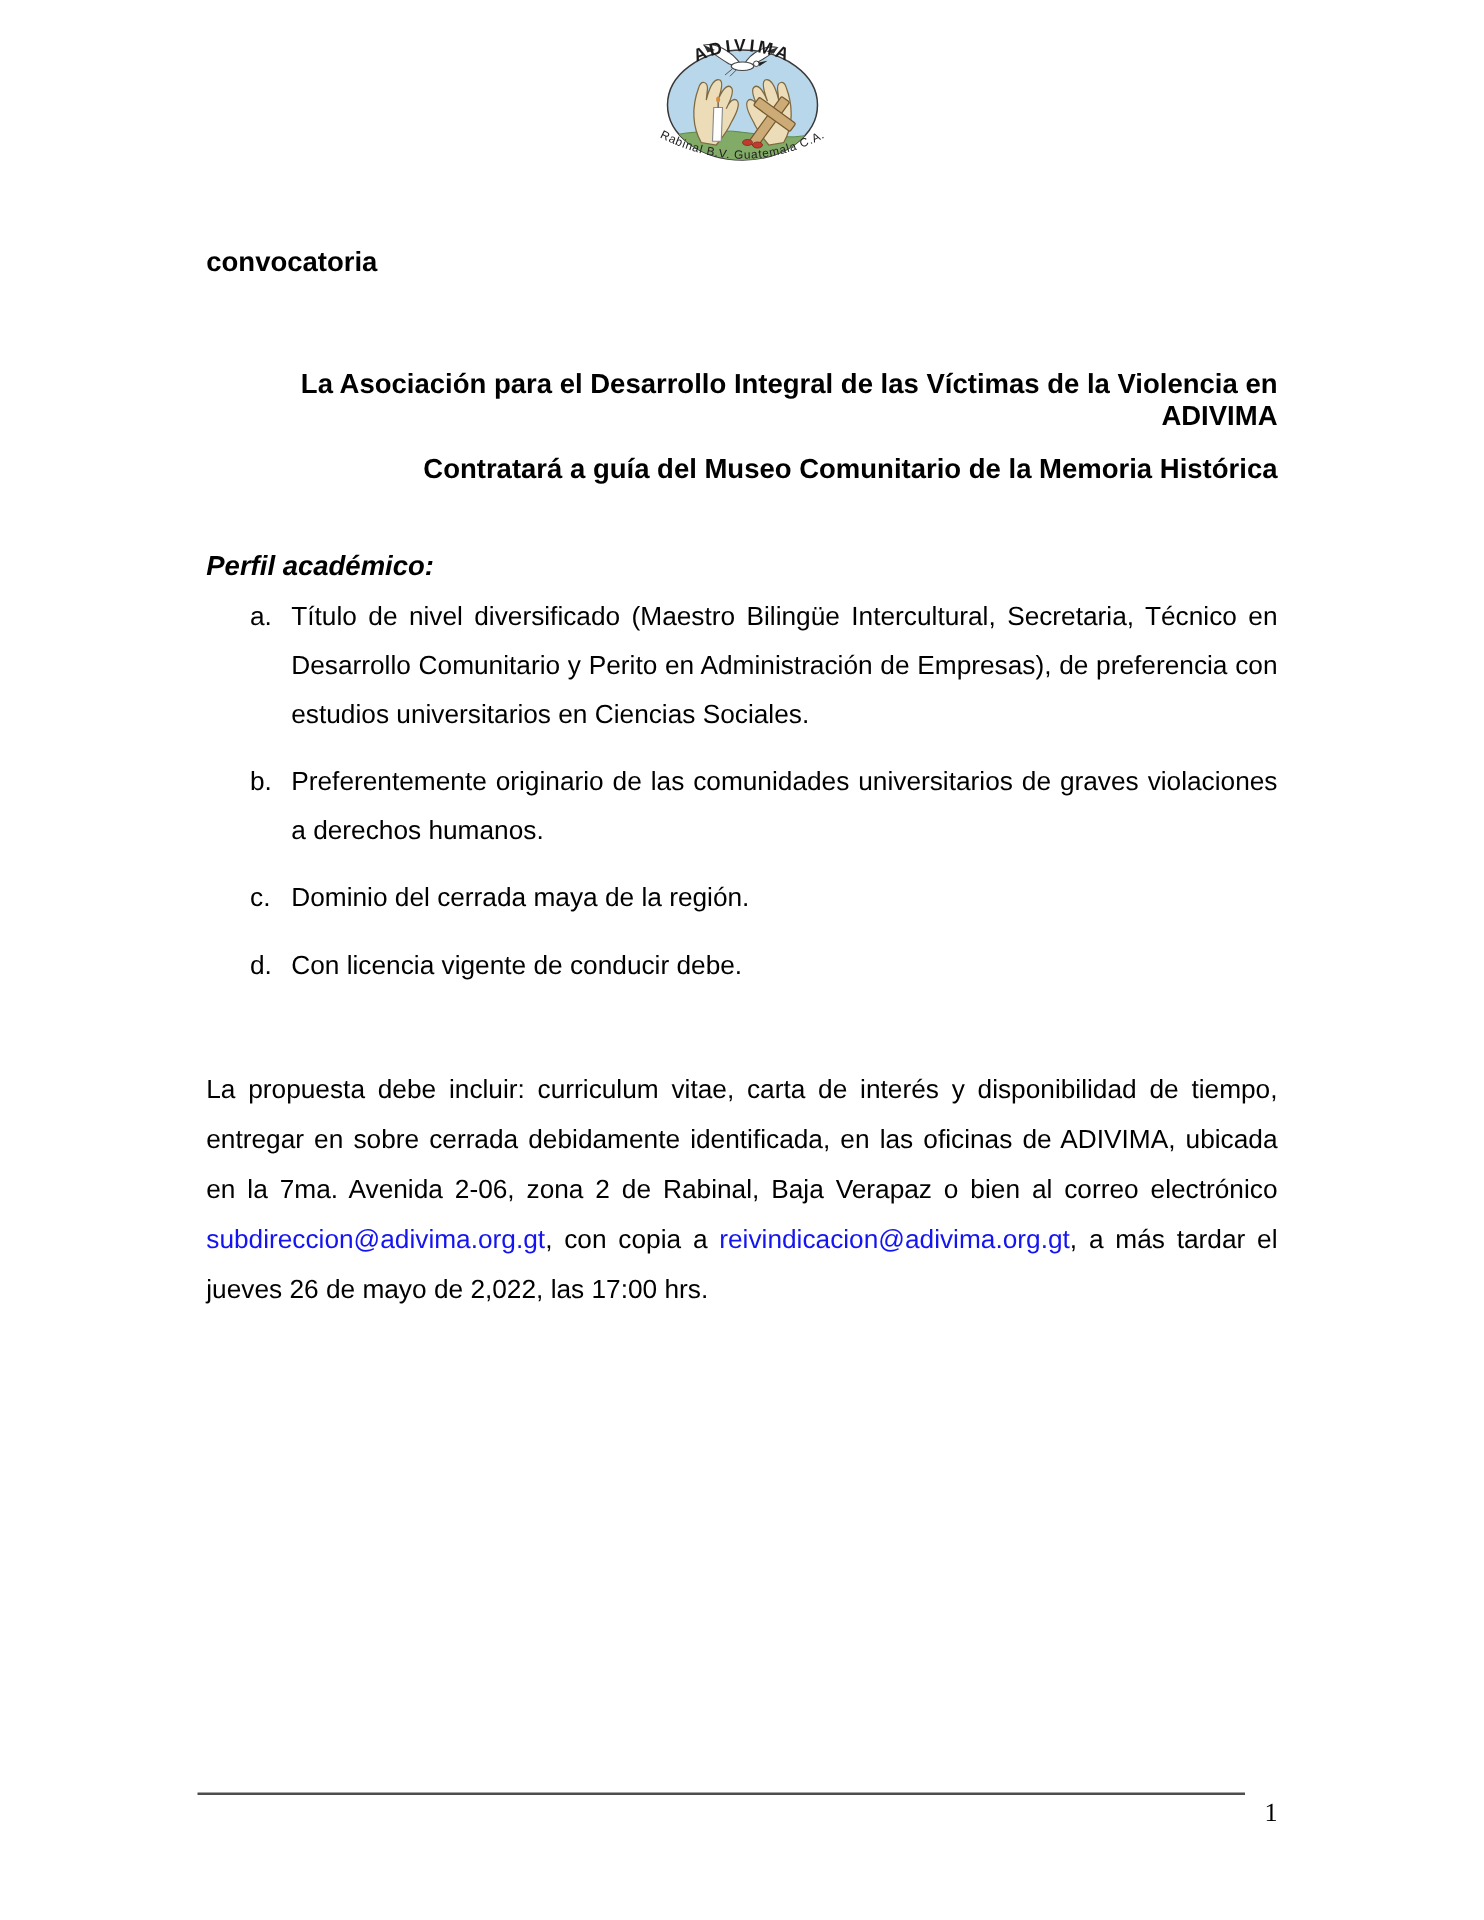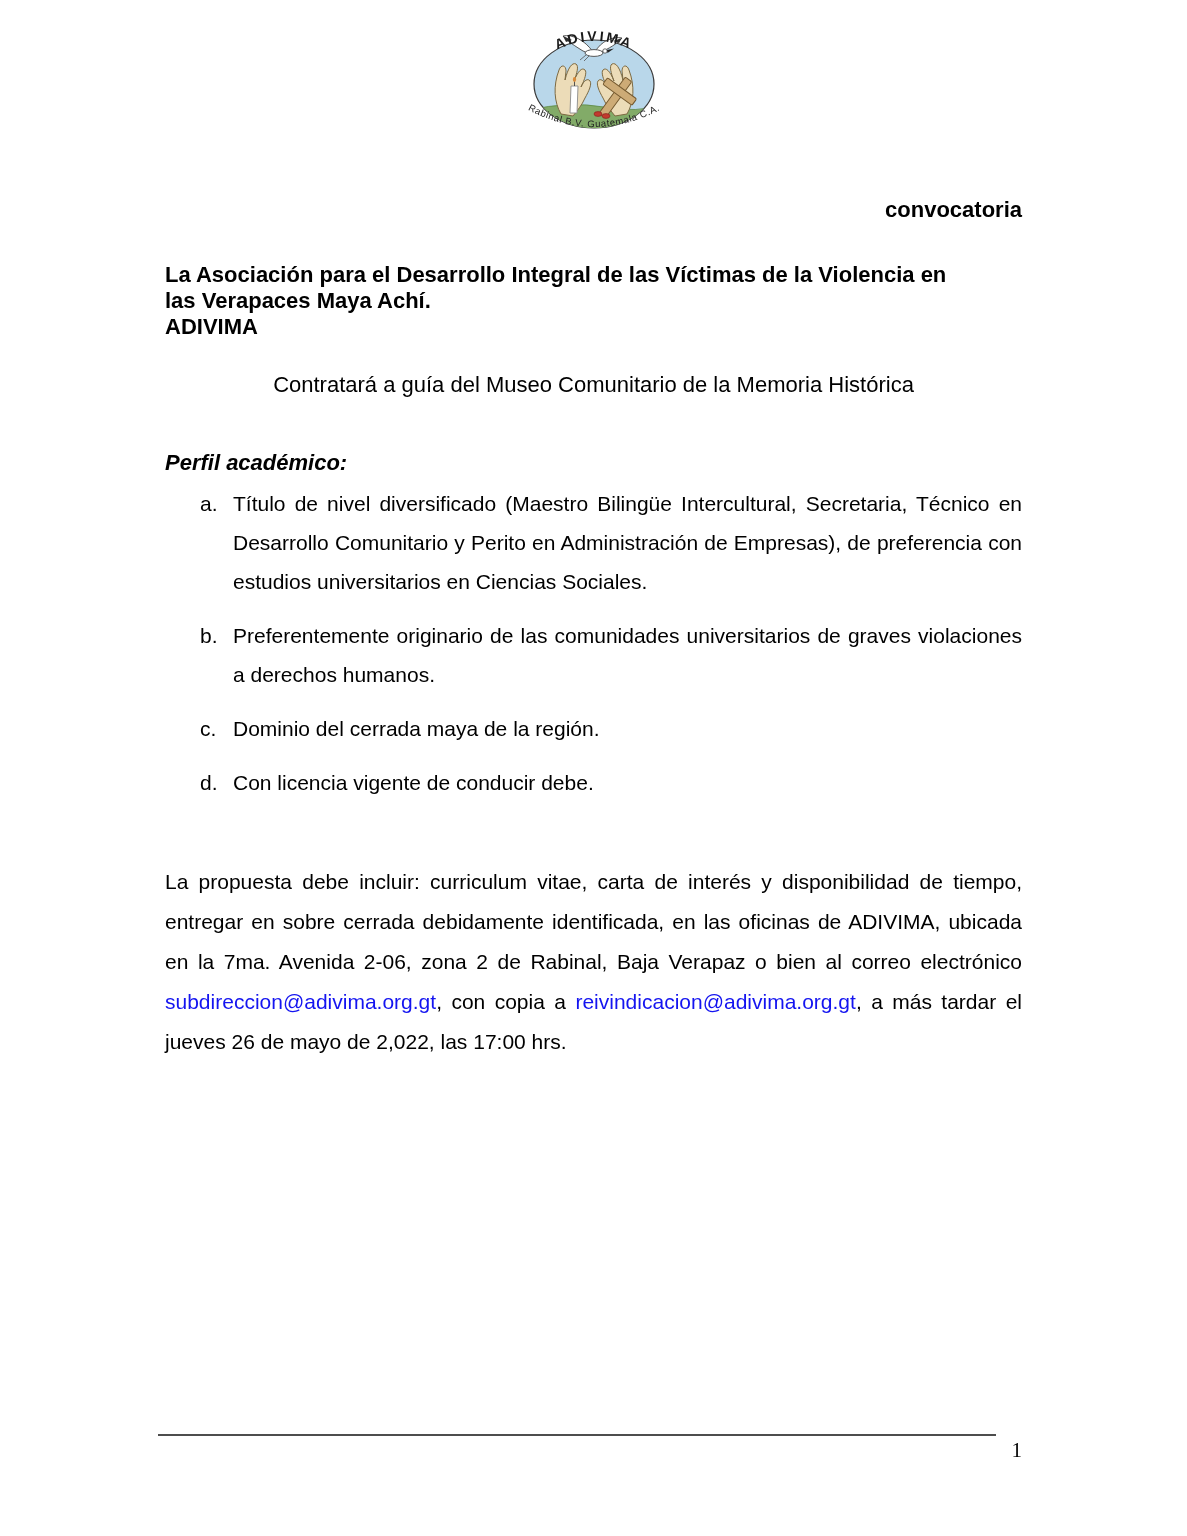--- a/index.html
+++ b/index.html
@@ -19,37 +19,37 @@
 
   .logo-wrap {
     padding-top: 14px;
     height: 141px;
     text-align: center;
   }
   .logo-wrap svg { display: inline-block; }
 
   .kicker {
     margin-top: 56px;
-    text-align: right;
+    text-align: left;
     font-size: 22px;
     font-weight: bold;
     line-height: 25px;
   }
   .org-title {
-    margin-top: 40px;
-    text-align: left;
+    margin-top: 72px;
+    text-align: right;
     font-size: 22px;
     font-weight: bold;
     line-height: 26px;
   }
   .position-title {
-    margin-top: 32px;
-    text-align: center;
+    margin-top: 16px;
+    text-align: right;
     font-size: 22px;
-    font-weight: normal;
+    font-weight: bold;
     line-height: 26px;
   }
   .section-heading {
     margin-top: 52px;
     font-size: 22px;
     font-weight: bold;
     line-height: 26px;
     font-style: italic;
   }
   .requirements {
@@ -153,21 +153,20 @@
         <textPath href="#bottomArc" startOffset="50%" text-anchor="middle">Rabinal B.V. Guatemala C.A.</textPath>
       </text>
     </svg>
   </div>
 
   <div class="content">
     <div class="kicker">convocatoria</div>
 
     <div class="org-title">
       <div>La Asociación para el Desarrollo Integral de las Víctimas de la Violencia en</div>
-      <div>las Verapaces Maya Achí.</div>
       <div>ADIVIMA</div>
     </div>
 
     <div class="position-title">Contratará a guía del Museo Comunitario de la Memoria Histórica</div>
 
     <div class="section-heading">Perfil académico:</div>
 
     <div class="requirements">
       <div class="req-item">
         <span class="req-marker">a.</span>

